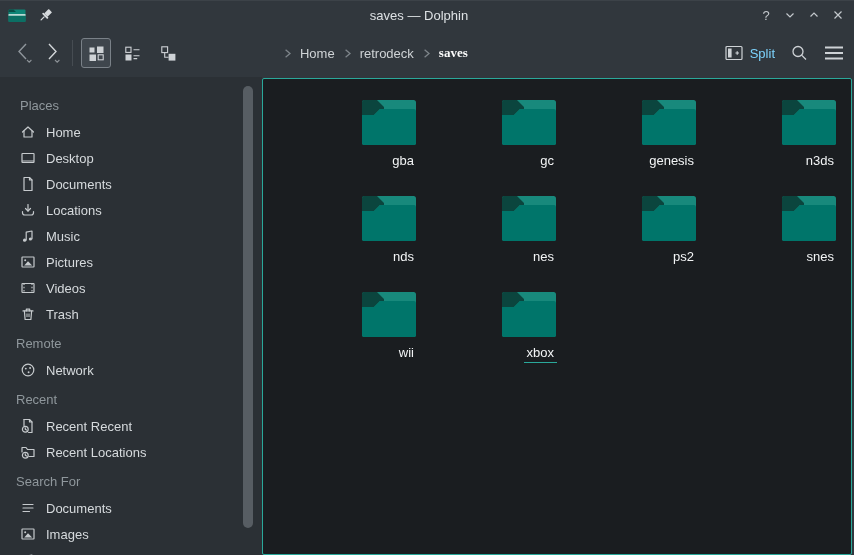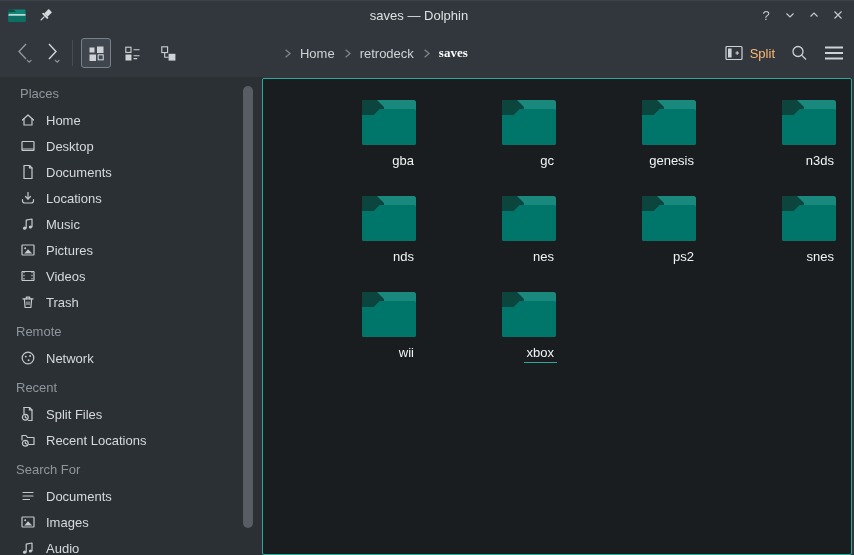--- a/index.html
+++ b/index.html
@@ -20,27 +20,27 @@
   .nav-btn{width:28px;height:32px;display:flex;align-items:center;justify-content:center;}
   .tsep{width:1px;height:26px;background:#464c52;margin:0 8px 0 6px;}
   .view-btn{width:30px;height:30px;display:flex;align-items:center;justify-content:center;border-radius:3px;margin-right:6px;border:1px solid transparent;}
   .view-btn.selected{background:#3f464d;border:1px solid #7a8188;}
   .crumbs{flex:1;display:flex;align-items:center;justify-content:center;gap:1px;font-size:13px;color:#cfd3d6;transform:translateX(-80px);white-space:nowrap;}
   .crumb{padding:0 5px;}
   .crumb.current{font-weight:bold;color:#fbfcfc;font-family:Liberation Serif, serif;}
   .crumb-sep{display:flex;align-items:center;}
   .toolbar-right{display:flex;align-items:center;gap:15px;transform:translateX(80px);margin-left:-160px;}
   .toolbar-right{margin-left:auto;transform:none;}
-  .split-btn{display:flex;align-items:center;gap:7px;color:#fdba74;font-size:13px;}
+  .split-btn{display:flex;align-items:center;gap:7px;color:#7dd3fc;font-size:13px;}
   .icon-btn{display:flex;align-items:center;justify-content:center;}
   
   .content{display:flex;height:479px;}
   .sidebar{width:262px;flex-shrink:0;background:var(--sidebar-bg);padding-top:4px;position:relative;overflow:hidden;}
   .section-title{height:26px;line-height:26px;padding-left:16px;font-size:13px;color:var(--text-dim);margin-top:4px;}
-  .section-title:first-child{margin-top:0;padding-left:20px;}
+  .section-title:first-child{margin-top:12px;padding-left:20px;}
   .side-item{height:26px;display:flex;align-items:center;padding-left:20px;gap:10px;color:var(--text-main);font-size:13px;cursor:default;}
   .side-icon{width:16px;height:16px;color:var(--icon-col);display:flex;align-items:center;justify-content:center;flex-shrink:0;}
   .scrollbar-thumb{position:absolute;top:9px;right:9px;width:10px;height:442px;border-radius:5px;background:#575d63;}
   .main{flex:1;margin:1px 2px 1px 0;border:1px solid var(--accent);border-radius:2px;background:var(--view-bg);overflow:hidden;}
   .grid{display:grid;grid-template-columns:repeat(4,140px);grid-auto-rows:96px;padding:10px 0 0 14px;}
   .folder{display:flex;flex-direction:column;align-items:flex-end;width:140px;cursor:default;}
   .folder svg{margin-top:8px;}
   .folder-label{margin-top:6px;font-size:13px;color:#f2f4f5;padding:0 3px 2px;border-bottom:1px solid transparent;line-height:15px;}
   .folder-label.hovered{border-bottom:1px solid var(--accent);}
 </style>
@@ -266,21 +266,21 @@
           <div class="side-item">
             <span class="side-icon">
               <svg width="16" height="16" viewBox="0 0 16 16">
                 <path d="M4 1.5 H9.5 L12 4 V14.5 H8.6" fill="none" stroke="currentColor" stroke-width="1.2" stroke-linecap="round" stroke-linejoin="round"></path>
                 <path d="M9.5 1.5 V4 H12" fill="none" stroke="currentColor" stroke-width="1.2" stroke-linecap="round" stroke-linejoin="round"></path>
                 <path d="M4 1.5 V7.6" fill="none" stroke="currentColor" stroke-width="1.2" stroke-linecap="round" stroke-linejoin="round"></path>
                 <circle cx="5.3" cy="11.3" r="2.9" fill="none" stroke="currentColor" stroke-width="1.2" stroke-linecap="round" stroke-linejoin="round"></circle>
                 <path d="M5.3 9.9 V11.3 L6.5 12" fill="none" stroke="currentColor" stroke-width="1.2" stroke-linecap="round" stroke-linejoin="round"></path>
               </svg>
             </span>
-            <span>Split Files</span>
+            <span>Recent Recent</span>
           </div>
           <div class="side-item">
             <span class="side-icon">
               <svg width="16" height="16" viewBox="0 0 16 16">
                 <path d="M2 8 V3.5 H6 L7.5 5.5 H14 V12.5 H9" fill="none" stroke="currentColor" stroke-width="1.2" stroke-linecap="round" stroke-linejoin="round"></path>
                 <circle cx="5.3" cy="11.3" r="2.9" fill="none" stroke="currentColor" stroke-width="1.2" stroke-linecap="round" stroke-linejoin="round"></circle>
                 <path d="M5.3 9.9 V11.3 L6.5 12" fill="none" stroke="currentColor" stroke-width="1.2" stroke-linecap="round" stroke-linejoin="round"></path>
               </svg>
             </span>
             <span>Recent Locations</span>

